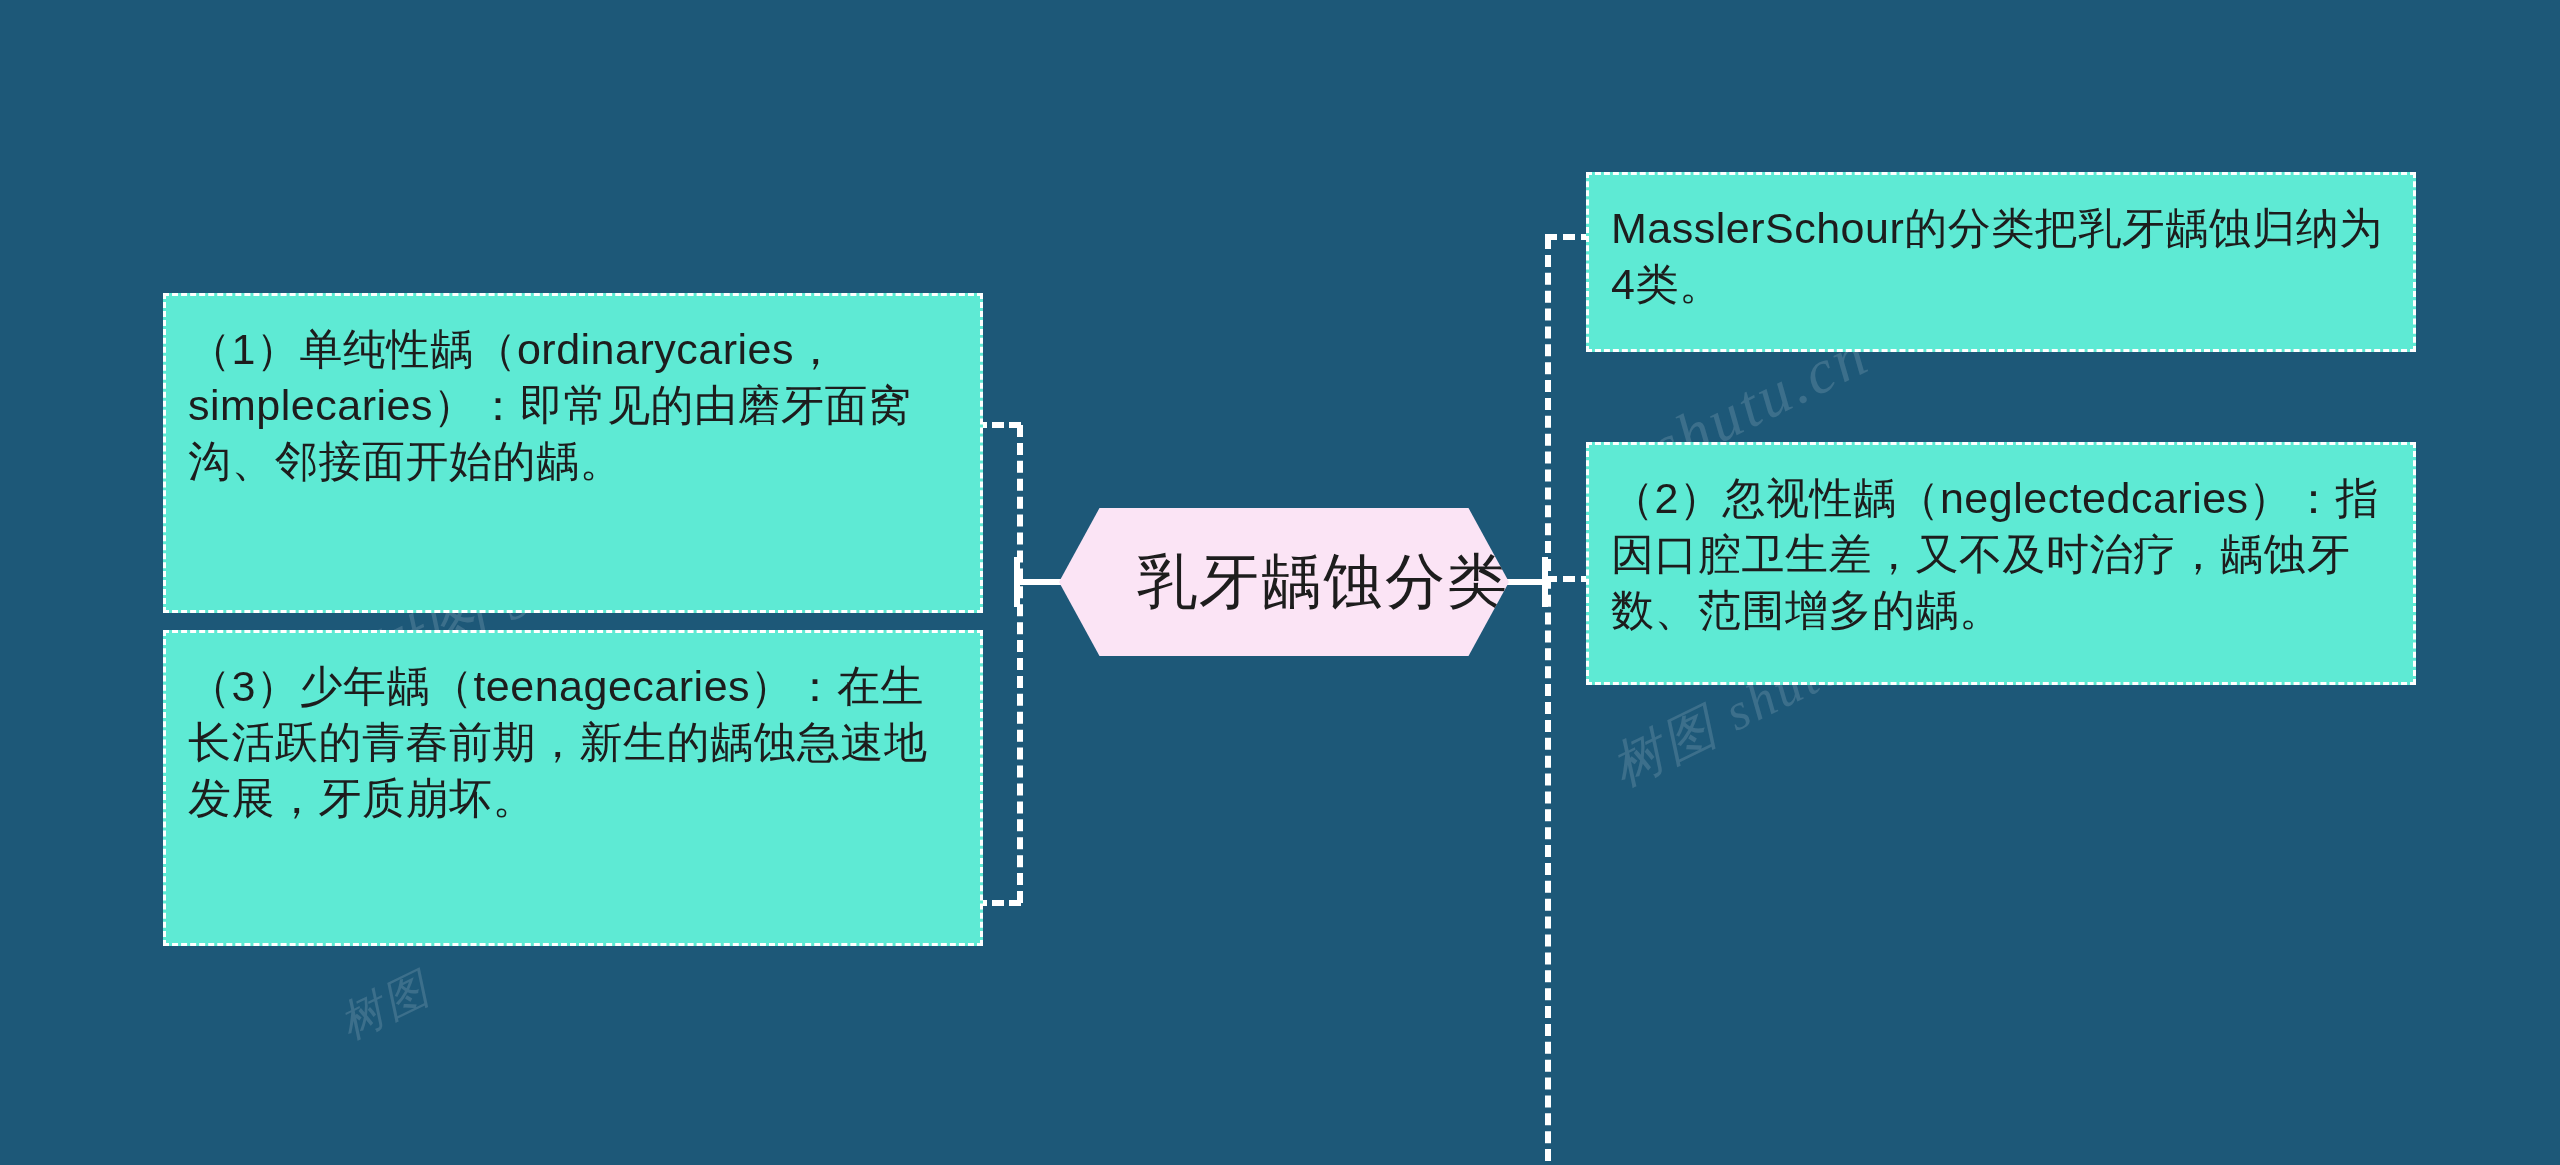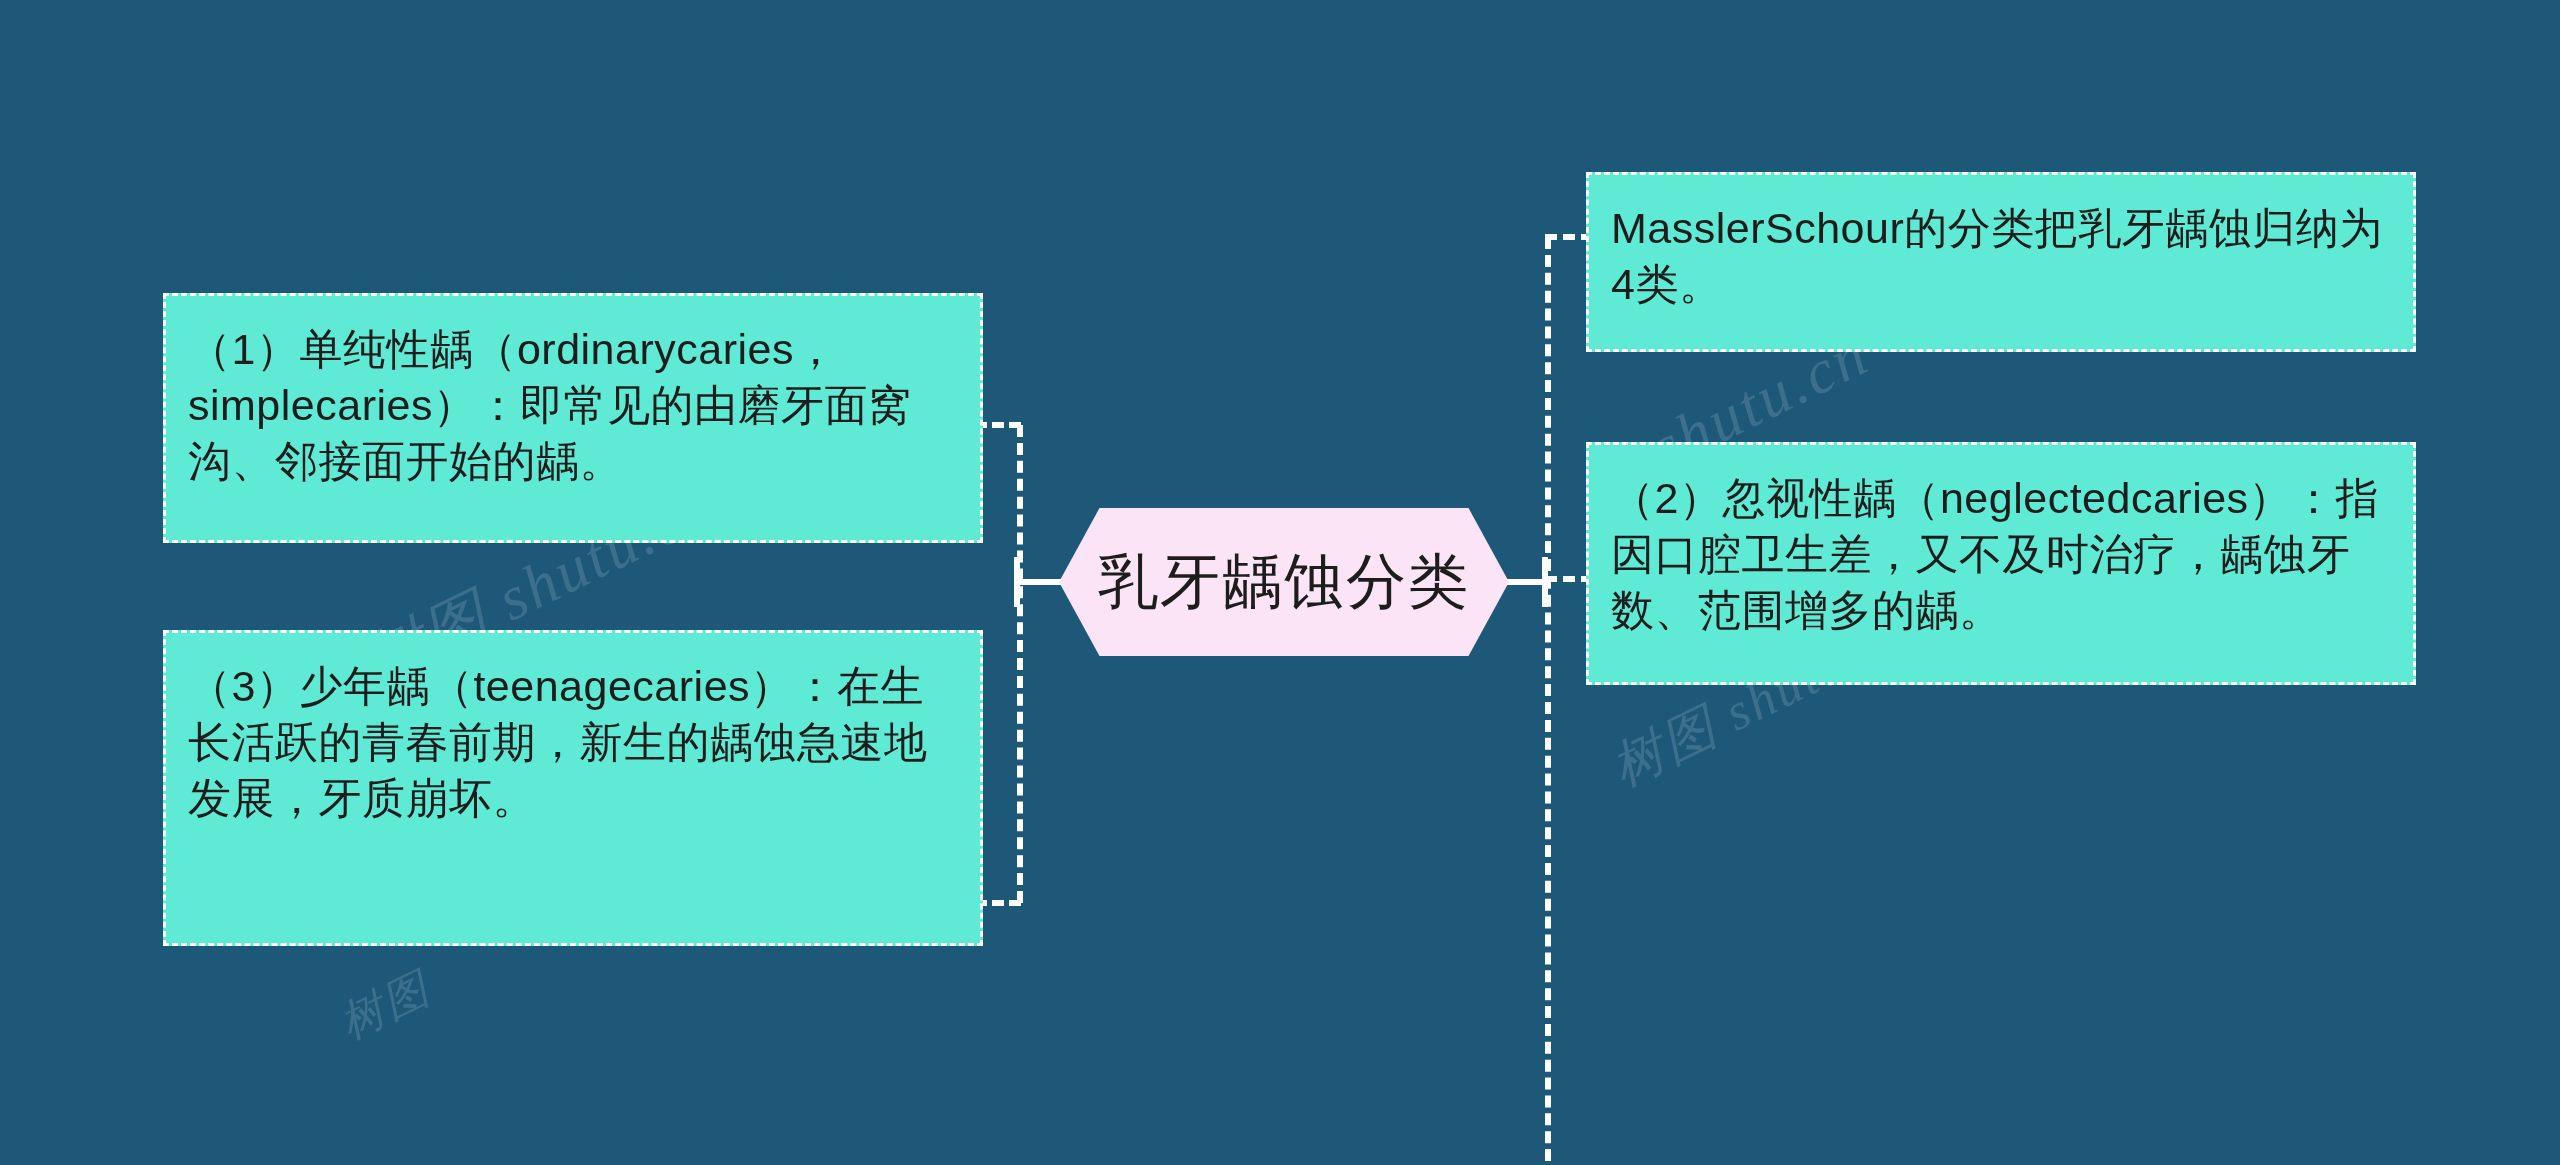--- a/index.html
+++ b/index.html
@@ -76,21 +76,21 @@
     margin: 0;
   }
 
   
   .hex {
     position: absolute;
     background: #fbe4f5;
     color: #1d1d1d;
     display: flex;
     align-items: center;
-    justify-content: center;
+    justify-content: flex-end;
     font-size: 60px;
     letter-spacing: 2px;
     clip-path: polygon(9% 0%, 91% 0%, 100% 50%, 91% 100%, 9% 100%, 0% 50%);
   }
 </style>
 </head>
 <body>
 
 <div id="canvas">
 
@@ -108,21 +108,21 @@
   <div class="stub-h-solid" style="left:1017px; top:579px; width:76px;"></div>
   <div class="cap-v" style="left:1014px; top:557px; height:50px;"></div>
 
   <div class="spine-v" style="left:1545px; top:237px; height:942px;"></div>
   <div class="stub-h-dashed" style="left:1545px; top:234px; width:48px;"></div>
   <div class="stub-h-dashed" style="left:1545px; top:576px; width:48px;"></div>
 
   <div class="stub-h-solid" style="left:1468px; top:579px; width:80px;"></div>
   <div class="cap-v" style="left:1542px; top:557px; height:50px;"></div>
 
-  <div class="node" style="left:163px; top:293px; width:820px; height:250px;">
+  <div class="node" style="left:163px; top:293px; width:820px; height:320px;">
     <p>（1）单纯性龋（ordinarycaries，simplecaries）：即常见的由磨牙面窝沟、邻接面开始的龋。</p>
   </div>
 
   <div class="node" style="left:163px; top:630px; width:820px; height:316px;">
     <p>（3）少年龋（teenagecaries）：在生长活跃的青春前期，新生的龋蚀急速地发展，牙质崩坏。</p>
   </div>
 
   <div class="node" style="left:1586px; top:172px; width:830px; height:180px;">
     <p>MasslerSchour的分类把乳牙龋蚀归纳为4类。</p>
   </div>

